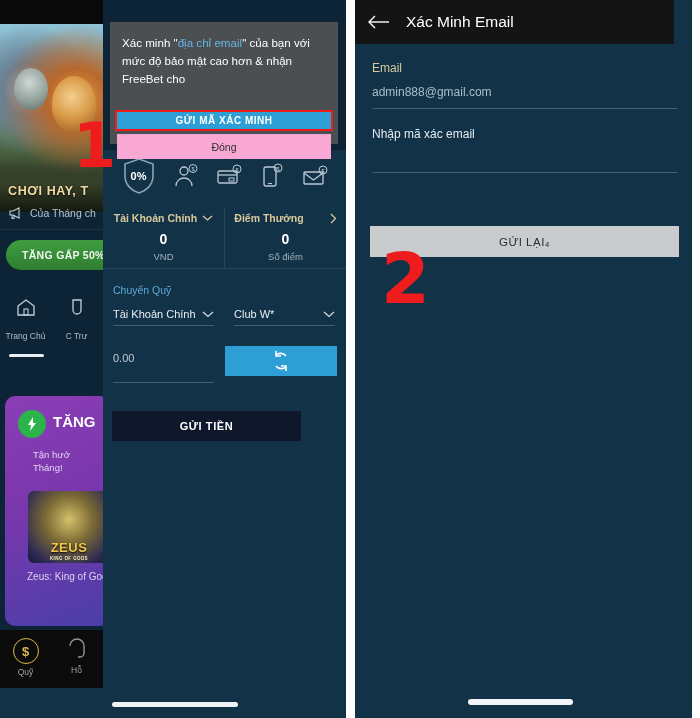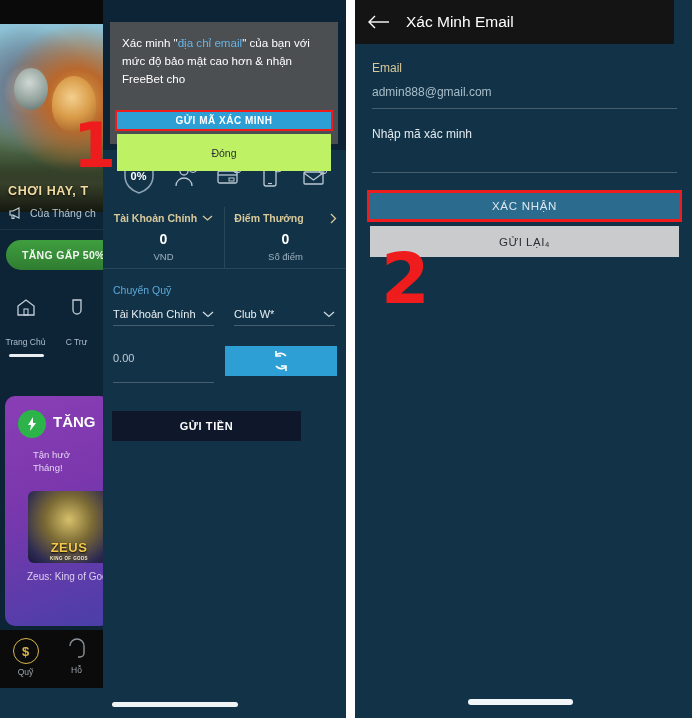--- a/index.html
+++ b/index.html
@@ -55,21 +55,21 @@
     position:absolute; left:6px; top:240px; width:110px; height:30px;
     background: linear-gradient(180deg,#3f9e3f 0%, #2f7d31 100%);
     border-radius:15px; display:flex; align-items:center; justify-content:flex-start;
     padding-left:16px;
   }
   #la-promo-btn .txt { font-size:10.5px; font-weight:bold; color:#f0f6ef; white-space:nowrap; letter-spacing:.3px; }
   #la-nav {
     position:absolute; left:0; top:292px; width:103px; height:56px;
     display:flex;
   }
-  #la-nav .nav-item { width:51px; display:flex; flex-direction:column; align-items:center; gap:21px; padding-top:5px; }
+  #la-nav .nav-item { width:51px; display:flex; flex-direction:column; align-items:center; gap:15px; padding-top:5px; }
   #la-nav .nav-item .lbl { font-size:8.5px; color:#aebccb; text-align:center; line-height:1.15; }
   #la-nav-underline { position:absolute; left:9px; top:354px; width:35px; height:2.5px; background:#e9eef2; border-radius:2px; }
 
   #la-card {
     position:absolute; left:5px; top:396px; width:105px; height:230px;
     border-radius:10px;
     background: linear-gradient(160deg, #8a3eb5 0%, #7b37ad 42%, #4a3fa8 100%);
     overflow:hidden;
   }
   #la-card .ring {
@@ -127,21 +127,21 @@
     padding:12px 12px 0 12px; font-size:11.6px; line-height:1.55; color:#ffffff;
   }
   #vm-text .lnk { color:#64b5e8; }
   #vm-amount { padding:0 12px; font-size:11.6px; color:#c8cdd1; margin-top:1px; }
   #vm-primary-wrap { position:absolute; left:5px; top:88px; width:218px; height:21px; border:2.5px solid #ee1c1c; }
   #vm-primary {
     width:100%; height:100%; background:#2e9fd4; display:flex; align-items:center; justify-content:center;
     font-size:10px; font-weight:bold; color:#ffffff; letter-spacing:.5px;
   }
   #vm-secondary {
-    position:absolute; left:7px; top:112px; width:214px; height:37px; background:#bef264;
+    position:absolute; left:7px; top:112px; width:214px; height:25px; background:#f9a8d4;
     display:flex; align-items:center; justify-content:center; font-size:10.5px; color:#2b2f33;
   }
 
   
   #marker-1 {
     position:absolute; left:73px; top:115px; font-size:62px; font-weight:bold;
     color:#ee1c1c; line-height:1; font-family:"DejaVu Sans", sans-serif;
   }
 
   
@@ -443,26 +443,23 @@
         <path d="M7 2L1 8l6 6" fill="none" stroke="#ffffff" stroke-width="1.4"></path>
       </svg>
       <span class="title">Xác Minh Email</span>
     </div>
 
     <div id="rp-body">
       <div id="rp-email-label">Email</div>
       <div id="rp-email-value">admin888@gmail.com</div>
       <div id="rp-email-rule"></div>
 
-      <div id="rp-code-label">Nhập mã xác minh</div>
+      <div id="rp-code-label">Nhập mã xác email</div>
       <div id="rp-code-rule"></div>
 
-      <div id="rp-confirm-wrap">
-        <div id="rp-confirm">XÁC NHẬN</div>
-      </div>
 
       <div id="rp-resend">GỬI LẠI₄</div>
 
       <div id="marker-2">2</div>
     </div>
 
     <div id="right-home-ind"></div>
   </div>
 
 </div>

